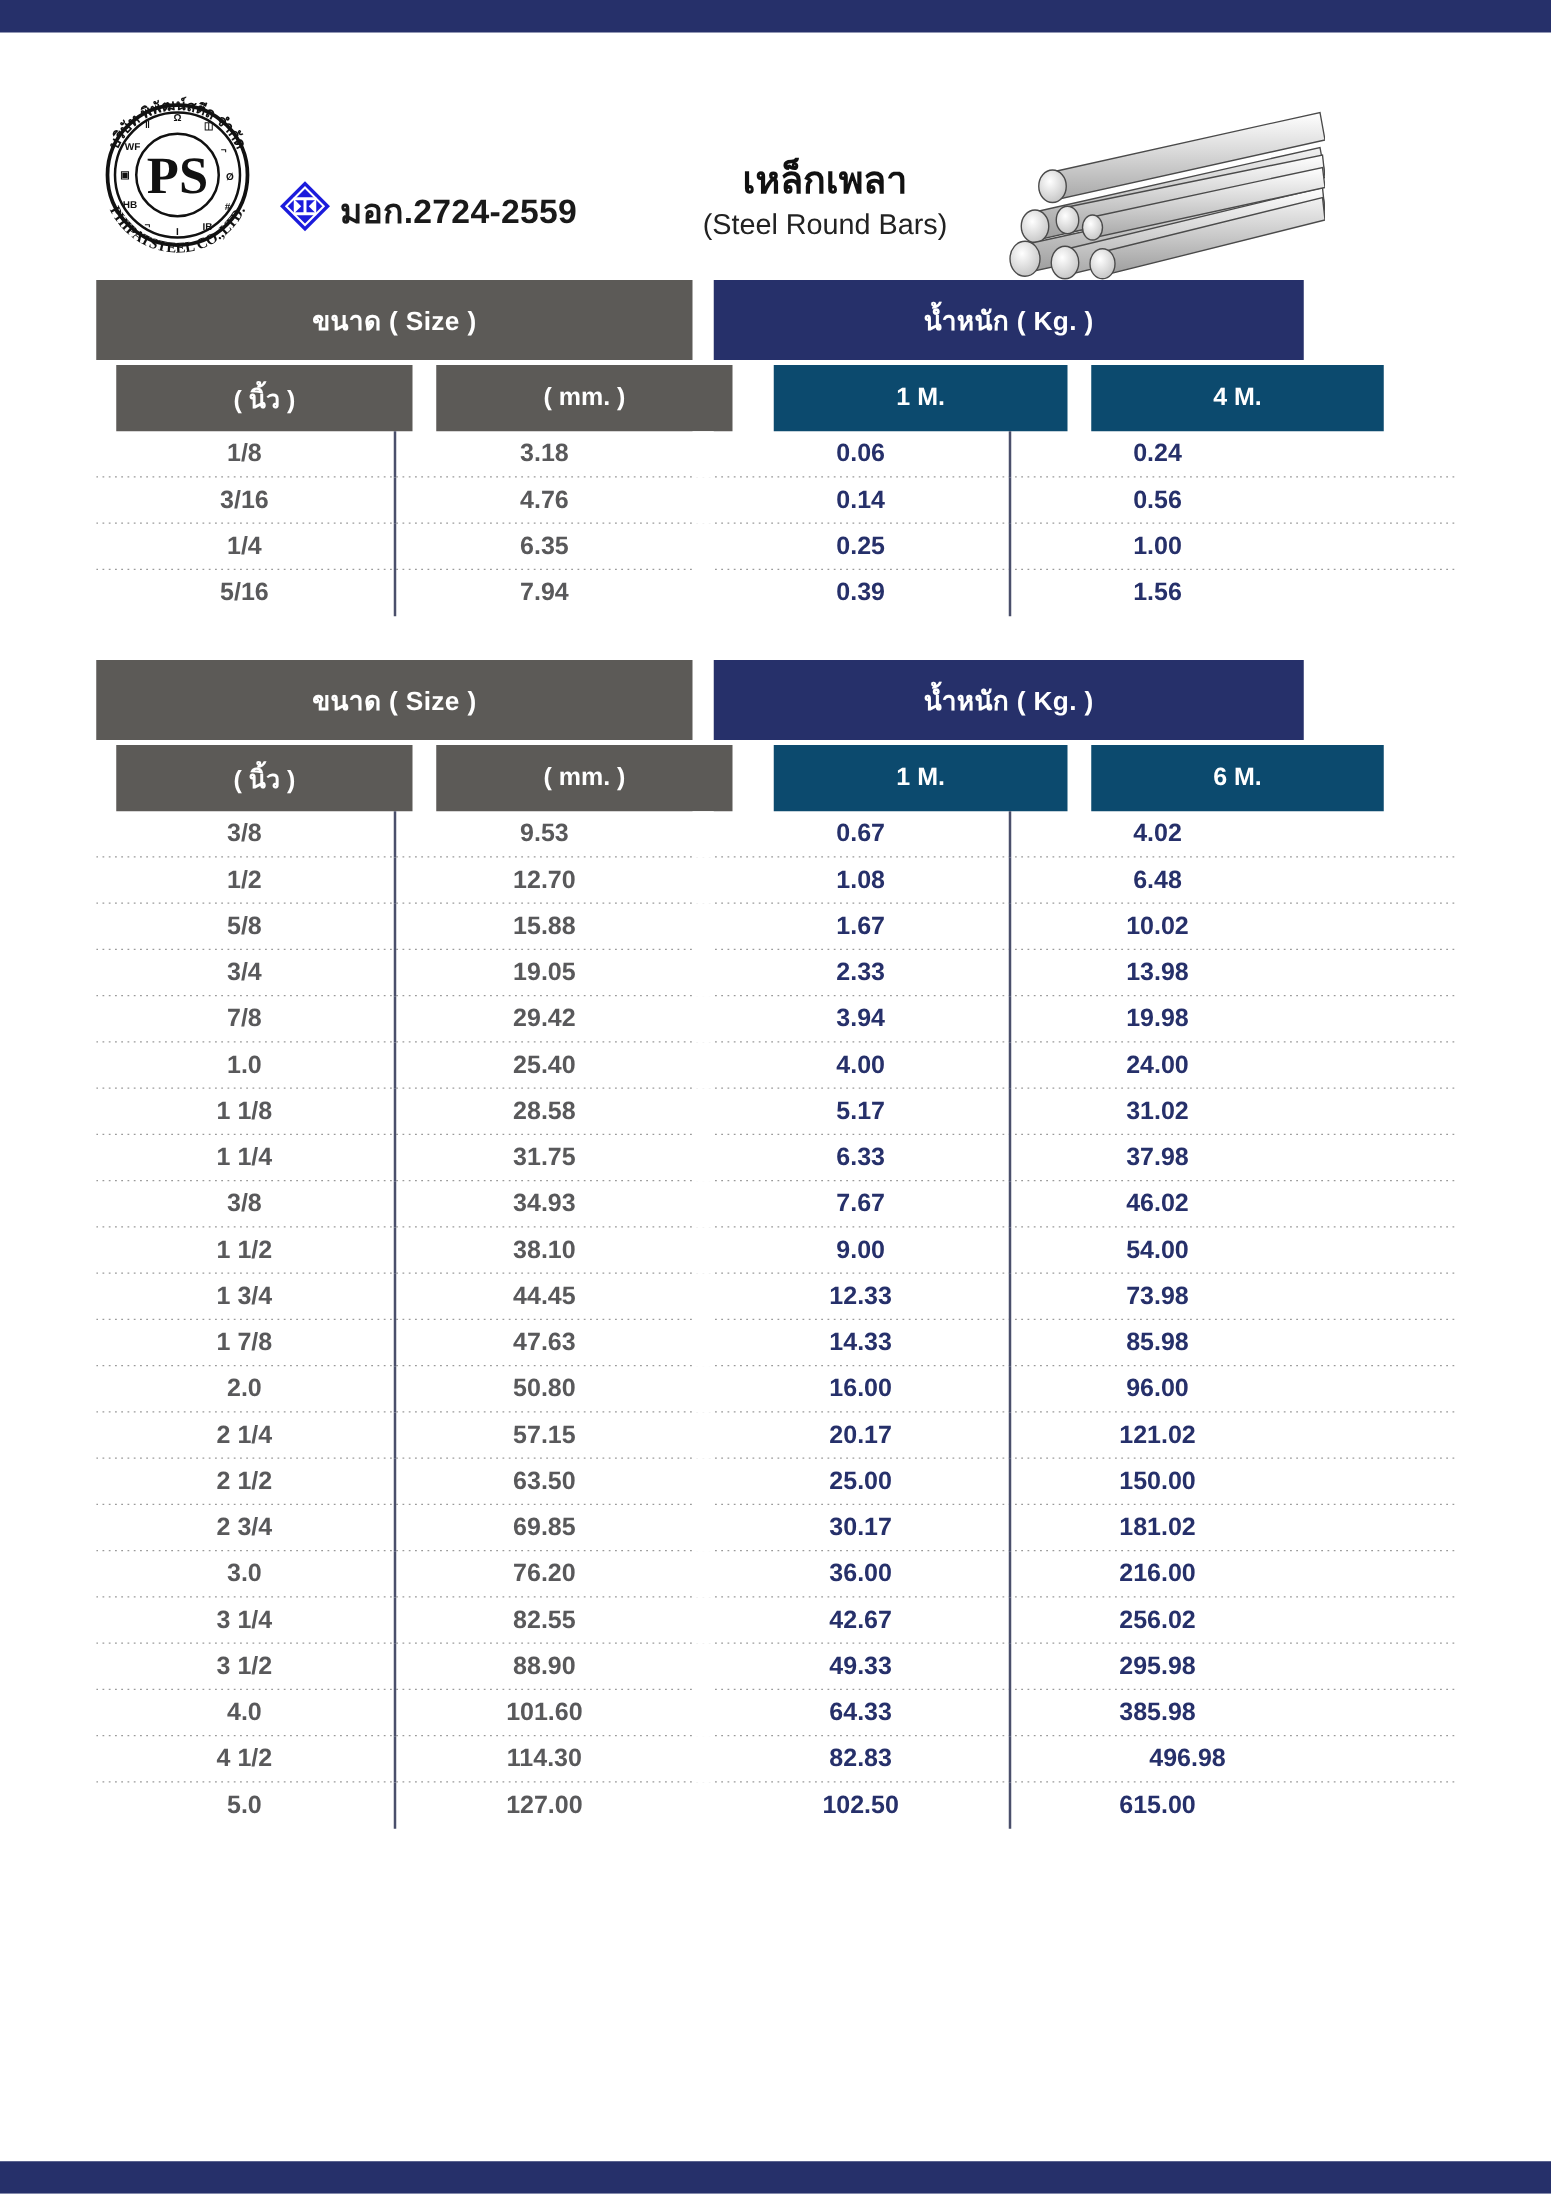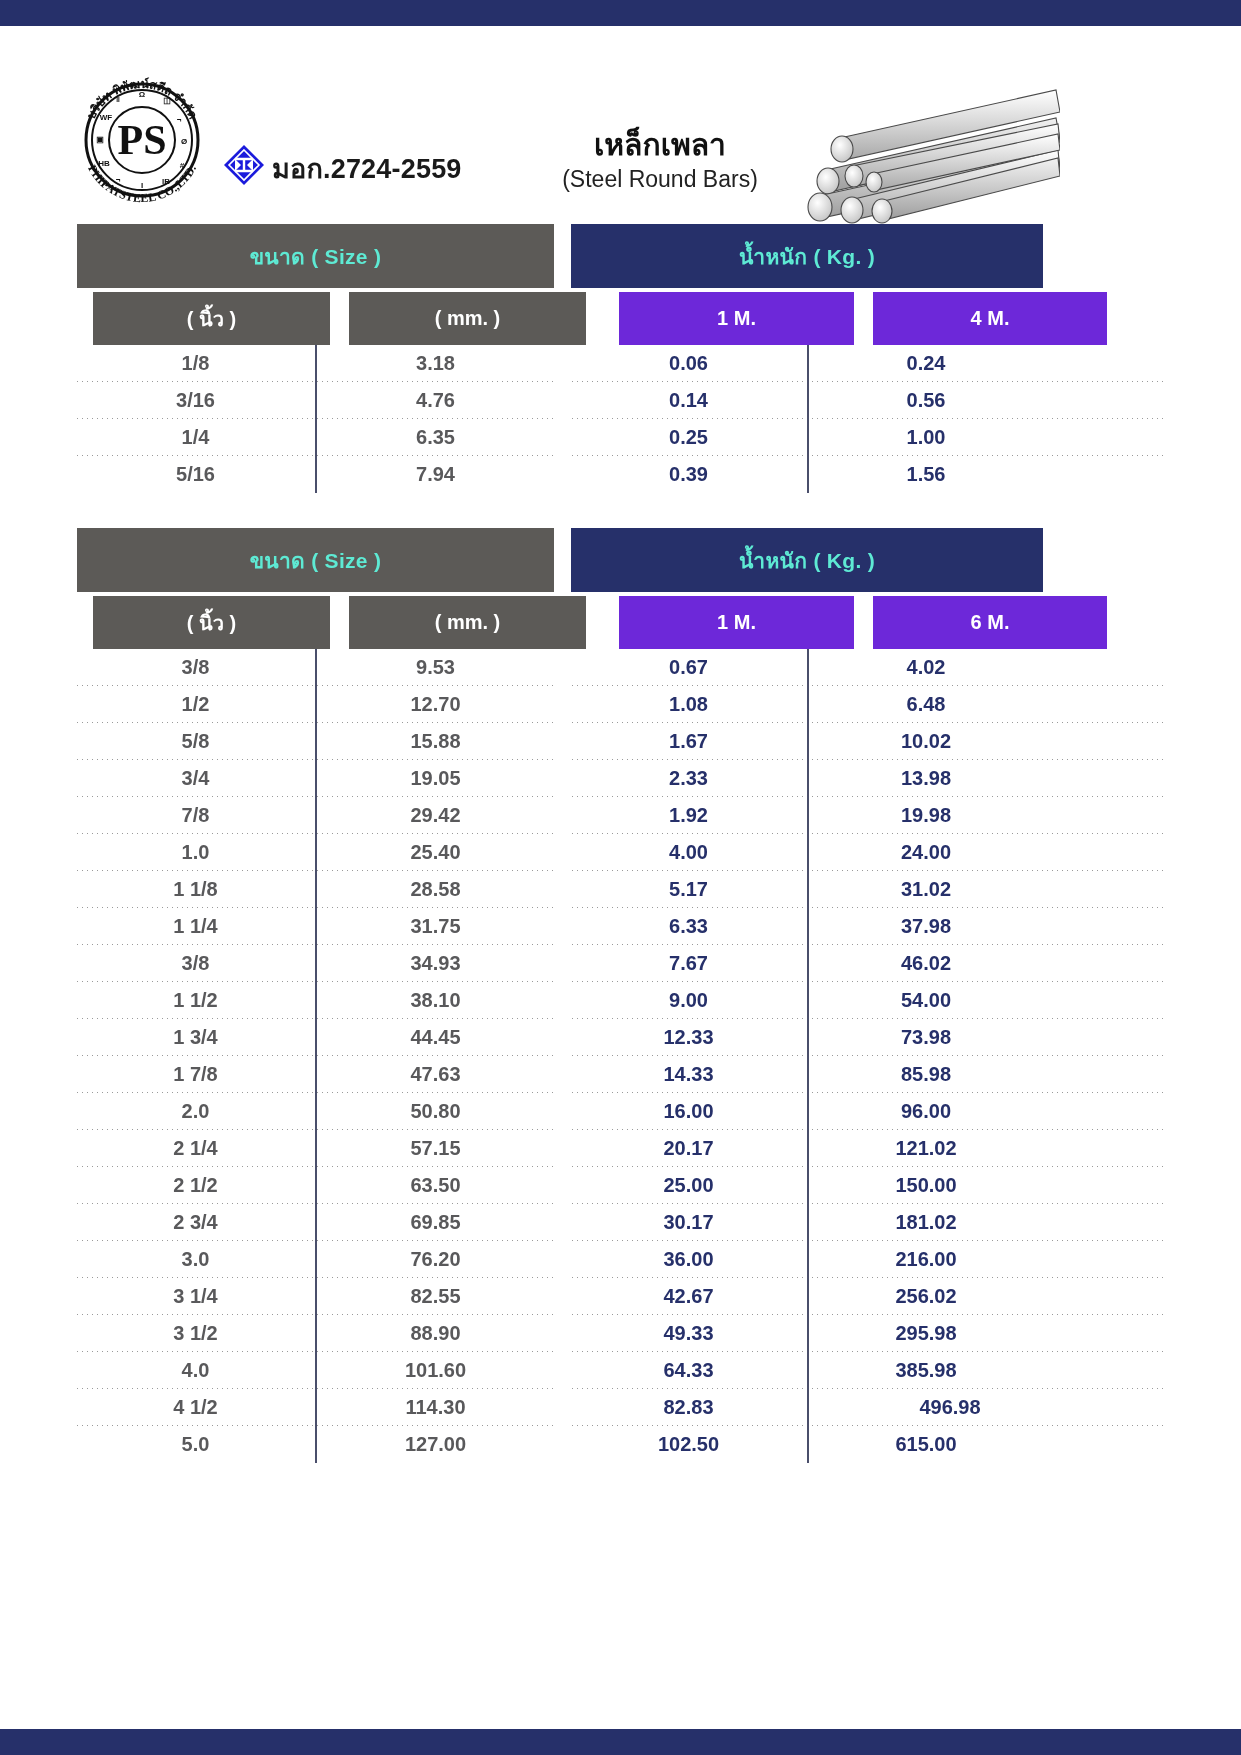--- a/index.html
+++ b/index.html
@@ -29,29 +29,29 @@
   .product-img{position:absolute;left:780px;top:48px;width:280px;height:165px;}
 
   
   .tbl{position:absolute;width:1087px;left:77px;}
   .tbl1{top:224px;}
   .tbl2{top:528px;}
 
   .hdr-row{display:flex;height:64px;}
   .hdr-row.sub{height:53px;margin-top:4px;}
   .grp{height:100%;display:flex;align-items:center;justify-content:center;
-       color:#5eead4;font-size:21px;font-weight:bold;letter-spacing:.3px;}
+       color:#ffffff;font-size:21px;font-weight:bold;letter-spacing:.3px;}
   .grp.size{background:#5c5a57;width:477px;}
   .grp.gap{width:17px;background:transparent;}
   .grp.weight{background:#26306a;width:472px;}
 
   .sub-cell{height:100%;display:flex;align-items:center;justify-content:center;
             color:#fff;font-size:20px;font-weight:bold;margin-left:16px;}
   .sub-cell.g{background:#5c5a57;}
-  .sub-cell.n{background:#6d28d9;}
+  .sub-cell.n{background:#0c4a6e;}
   .c1{width:237px;}
   .c-sep{width:3px;background:transparent;}
   .c2{width:237px;}
   .c3{width:235px;}
   .c4{width:234px;}
 
   .body-rows{margin-top:0;}
   .drow{display:flex;height:37px;align-items:center;
         background-image:linear-gradient(to right,#9a9a9a 30%,rgba(255,255,255,0) 0%);
         background-position:bottom left;background-size:5px 1.5px;background-repeat:repeat-x;}
@@ -266,21 +266,21 @@
         <div class="vgap dashclear"></div>
         <div class="cell wt-v" style="width: 235px;">2.33</div>
         <div class="vline"></div>
         <div class="cell wt-v" style="width: 234px;">13.98</div>
       </div>
       <div class="drow">
         <div class="cell size-v" style="width: 237px;">7/8</div>
         <div class="vline"></div>
         <div class="cell size-v" style="width: 237px;">29.42</div>
         <div class="vgap dashclear"></div>
-        <div class="cell wt-v" style="width: 235px;">1.92</div>
+        <div class="cell wt-v" style="width: 235px;">3.94</div>
         <div class="vline"></div>
         <div class="cell wt-v" style="width: 234px;">19.98</div>
       </div>
       <div class="drow">
         <div class="cell size-v" style="width: 237px;">1.0</div>
         <div class="vline"></div>
         <div class="cell size-v" style="width: 237px;">25.40</div>
         <div class="vgap dashclear"></div>
         <div class="cell wt-v" style="width: 235px;">4.00</div>
         <div class="vline"></div>

